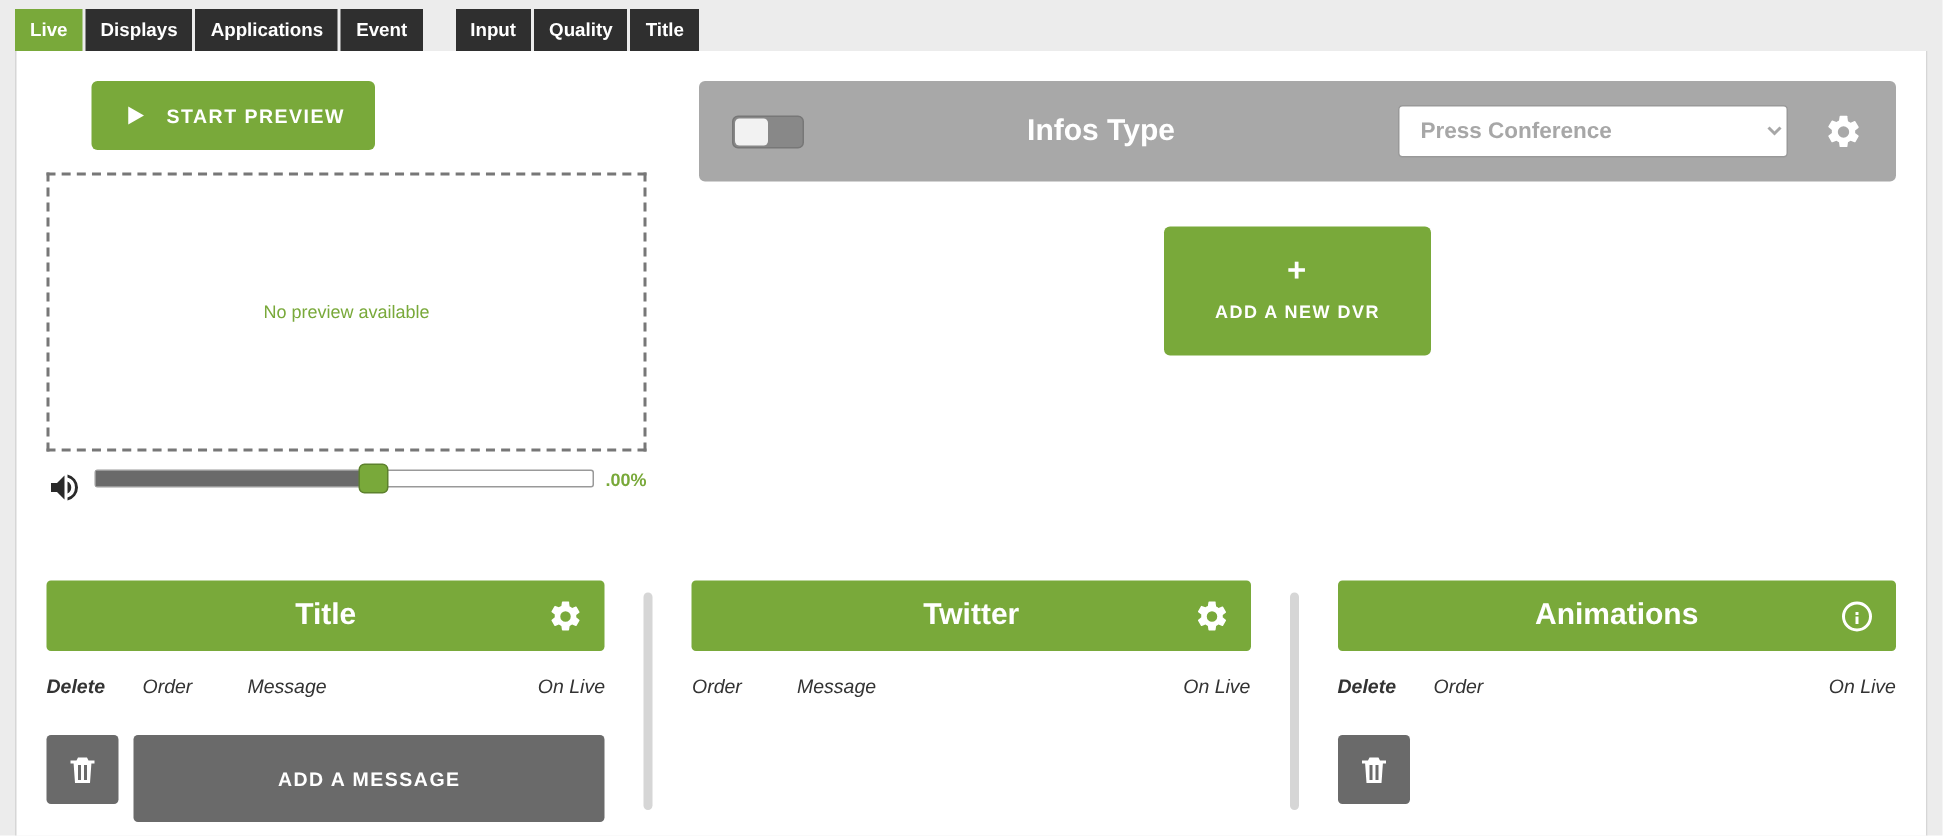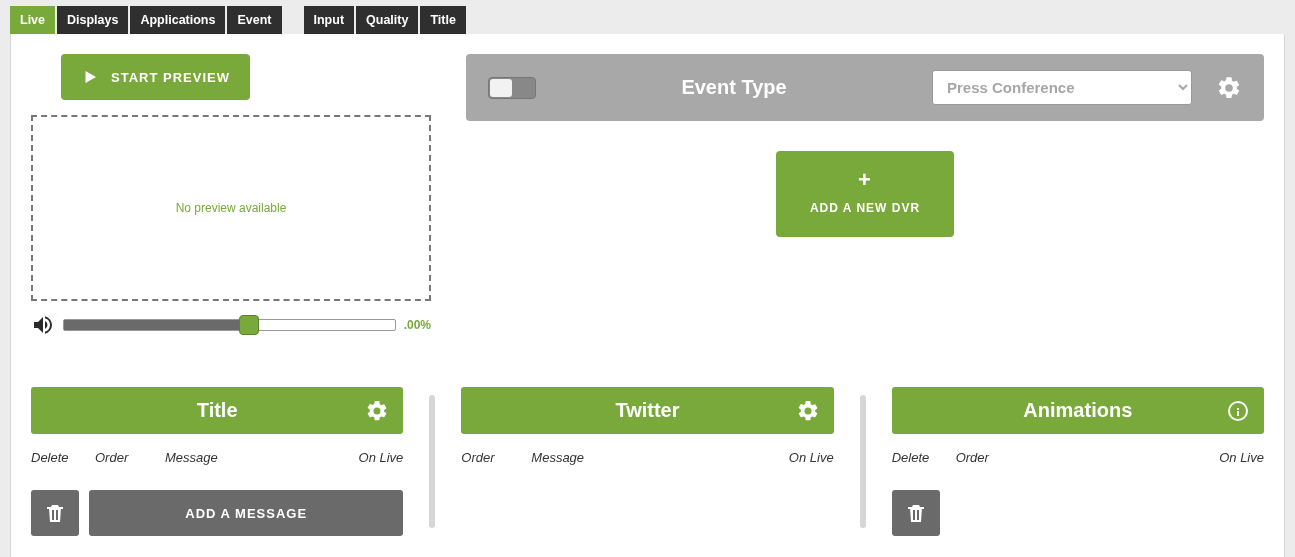--- a/index.html
+++ b/index.html
@@ -65,21 +65,20 @@
     border: 2px dashed #777;
     height: 186px;
     display: flex;
     align-items: center;
     justify-content: center;
     color: #79a93a;
     font-size: 12px;
   }
   .vol-row {
     display: flex;
-    align-items: center;
     gap: 8px;
     margin-top: 12px;
   }
   .vol-row svg { width: 24px; height: 24px; fill: #2a2a2a; }
   .slider {
     position: relative;
     flex: 1;
     height: 12px;
     border: 1px solid #999;
     background: #fff;
@@ -198,21 +197,21 @@
   }
   .colheads {
     display: flex;
     font-style: italic;
     color: #333;
     font-size: 13px;
     padding: 16px 0 10px 0;
     border-bottom: 1px solid transparent;
   }
   .colheads span { display: inline-block; }
-  .ch-del { width: 64px; }
+  .ch-del { width: 64px; font-weight: bold; }
   .ch-order { width: 70px; }
   .ch-msg { flex: 1; }
   .ch-live { text-align: left; font-style: italic; }
   .card-actions {
     display: flex;
     gap: 10px;
     margin-top: 14px;
   }
   .trash-btn {
     width: 48px; height: 46px;
@@ -229,21 +228,21 @@
     background: #6a6a6a;
     color: #fff;
     font-weight: bold;
     letter-spacing: 1px;
     border-radius: 3px;
     display: flex;
     align-items: center;
     justify-content: center;
     font-size: 13px;
     cursor: pointer;
-    height: 46px;
+    height: 58px;
   }
 </style>
 </head>
 <body>
 
 <div class="page">
 
   <div class="tabs">
     <div class="tab active">Live</div>
     <div class="tab">Displays</div>
@@ -280,21 +279,21 @@
           </div>
           <span class="vol-pct">.00%</span>
         </div>
       </div>
 
       <div class="rightcol">
         <div class="eventbar">
           <div class="toggle">
             <div class="toggle-knob"></div>
           </div>
-          <div class="event-label">Event Type</div>
+          <div class="event-label">Infos Type</div>
           <select>
             <option>Press Conference</option>
           </select>
           <svg class="gear-btn" viewBox="0 0 24 24">
               <path d="M19.14 12.94a7.07 7.07 0 0 0 .05-.94 7.07 7.07 0 0 0-.05-.94l2.03-1.58a.5.5 0 0 0 .12-.64l-1.92-3.32a.5.5 0 0 0-.6-.22l-2.39.96a7.03 7.03 0 0 0-1.62-.94l-.36-2.54A.5.5 0 0 0 13.9 2h-3.8a.5.5 0 0 0-.5.42l-.36 2.54c-.58.24-1.12.55-1.62.94l-2.39-.96a.5.5 0 0 0-.6.22L2.71 8.48a.5.5 0 0 0 .12.64l2.03 1.58a7.07 7.07 0 0 0-.05.94c0 .32.02.63.05.94l-2.03 1.58a.5.5 0 0 0-.12.64l1.92 3.32c.13.22.39.31.6.22l2.39-.96c.5.39 1.04.7 1.62.94l.36 2.54a.5.5 0 0 0 .5.42h3.8a.5.5 0 0 0 .5-.42l.36-2.54c.58-.24 1.12-.55 1.62-.94l2.39.96c.21.09.47 0 .6-.22l1.92-3.32a.5.5 0 0 0-.12-.64l-2.03-1.58zM12 15.5A3.5 3.5 0 1 1 15.5 12 3.5 3.5 0 0 1 12 15.5z"></path>
             </svg>
         </div>
 
         <div class="dvr-wrap">
           <div class="dvr-btn">

